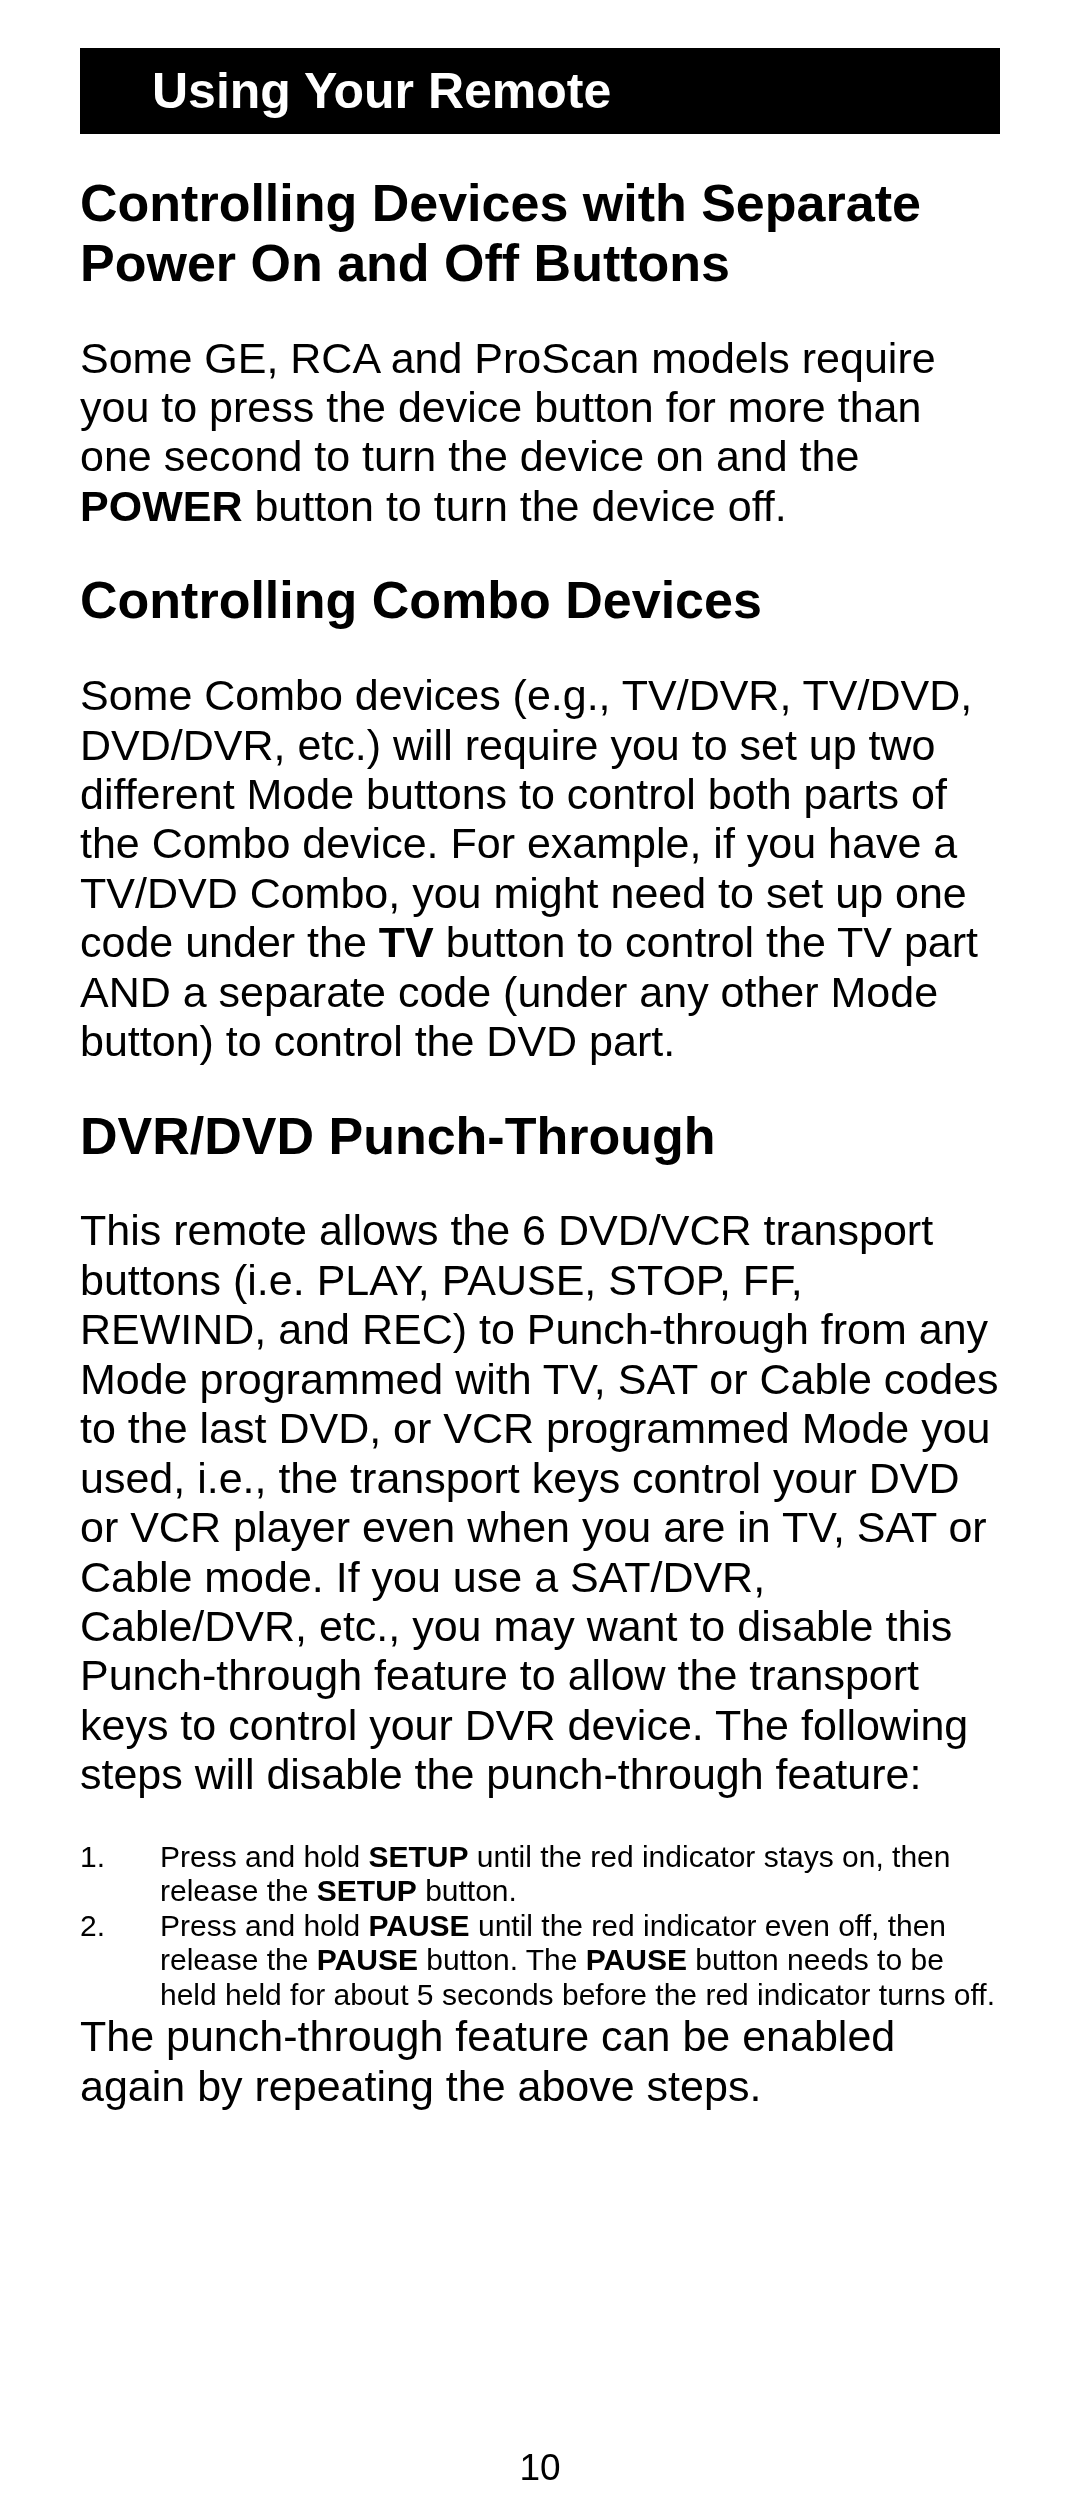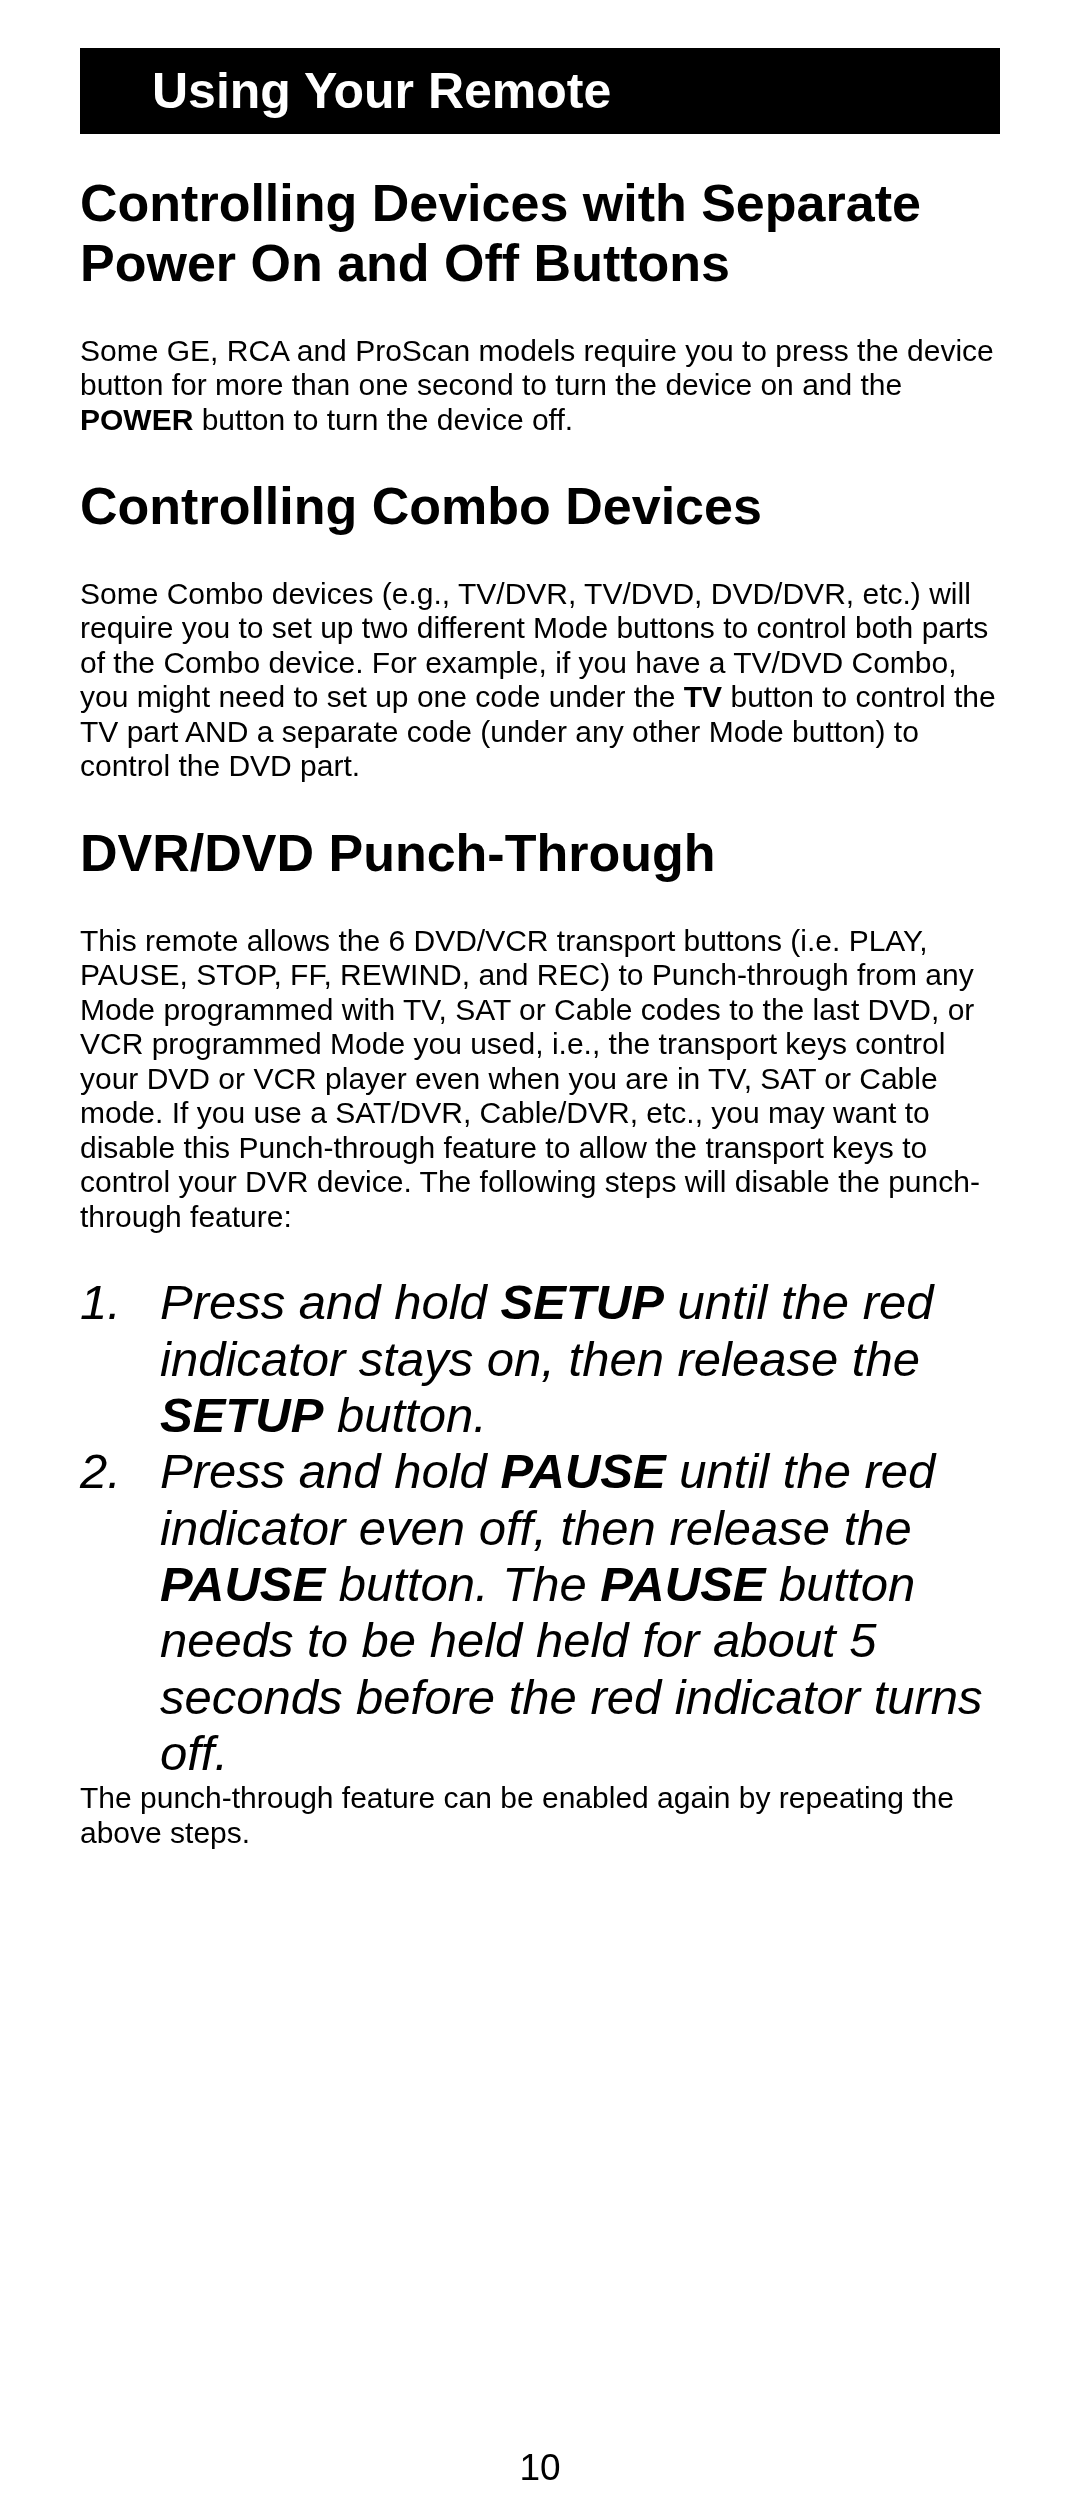--- a/index.html
+++ b/index.html
@@ -24,33 +24,32 @@
     padding: 14px 0 14px 72px;
     margin-bottom: 40px;
   }
   h2 {
     font-size: 52px;
     font-weight: bold;
     margin: 0 0 40px 0;
     line-height: 1.15;
   }
   p.body {
-    font-size: 30px;
+    font-size: 43px;
     line-height: 1.15;
     margin: 4px 0 40px 0;
   }
   .bold { font-weight: bold; }
   ol {
-    font-size: 49px;
+    font-size: 30px;
     line-height: 1.15;
     margin: 0 0 0 0;
     padding-left: 80px;
     list-style: none;
     counter-reset: item;
-    font-style: italic;
   }
   ol li {
     counter-increment: item;
     position: relative;
     margin-bottom: 0;
   }
   ol li::before {
     content: counter(item) ".";
     position: absolute;
     left: -80px;

